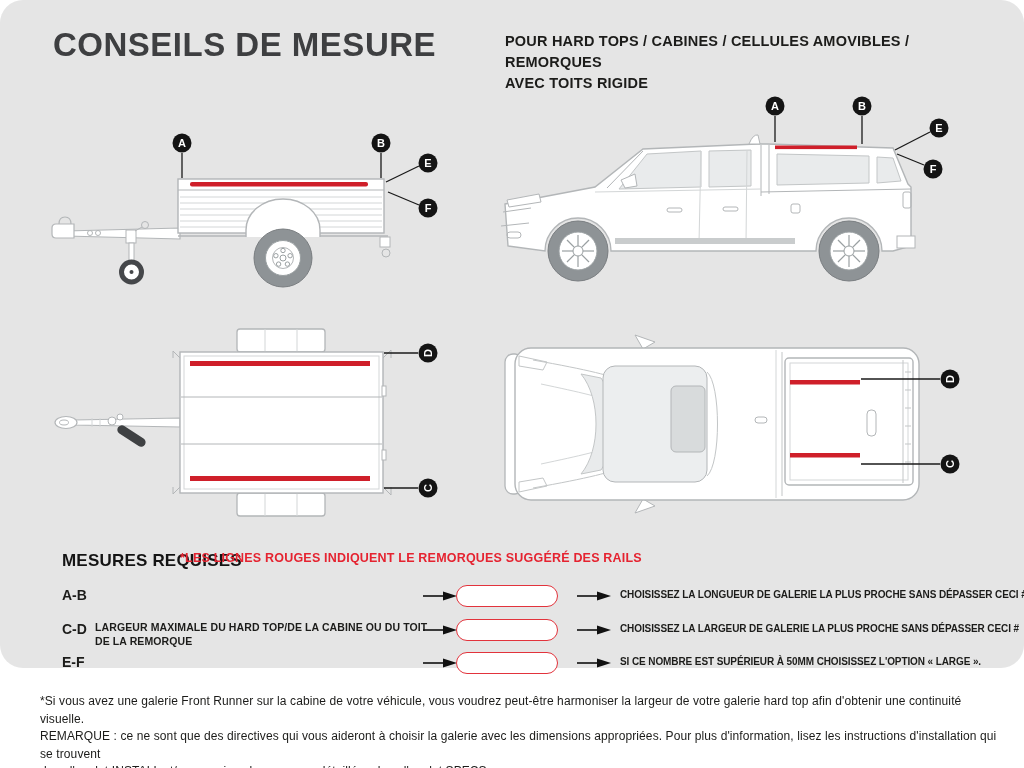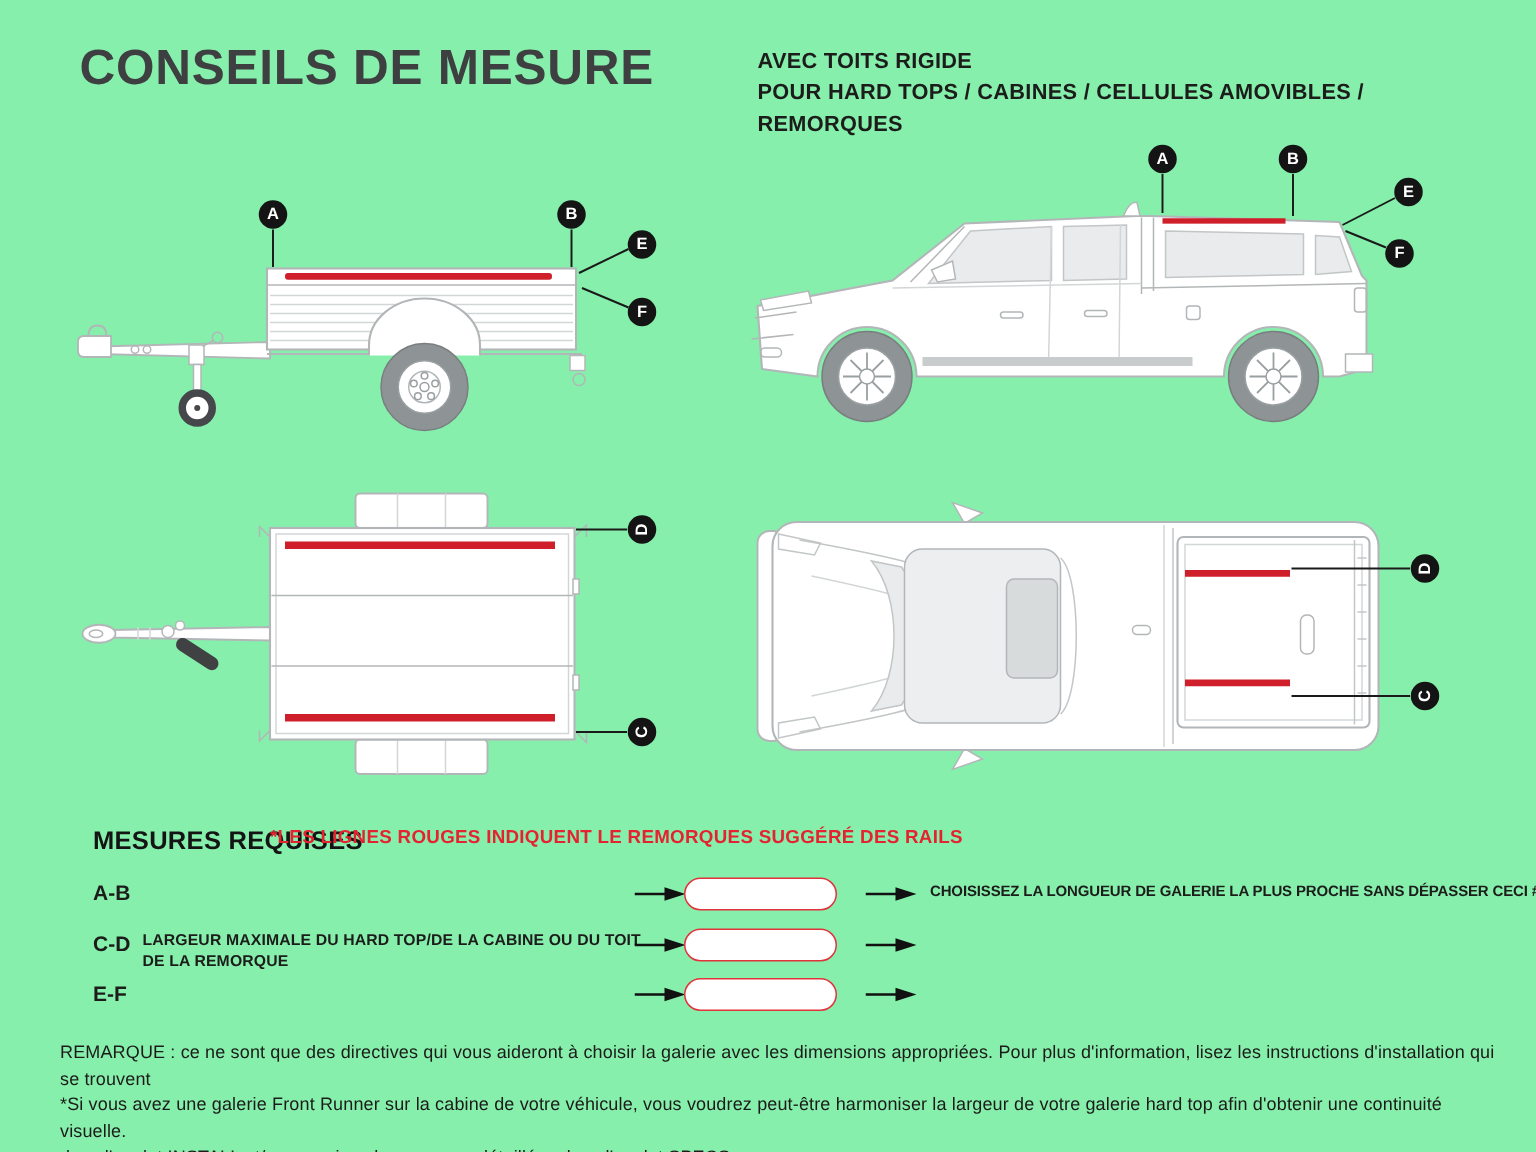--- a/index.html
+++ b/index.html
@@ -1,18 +1,18 @@
 <!DOCTYPE html>
 <html><head>
 <meta charset="utf-8">
 <style>
   * { margin:0; padding:0; box-sizing:border-box; }
   html,body { width:1024px; height:768px; background:#ffffff; overflow:hidden;
               font-family:"Liberation Sans", sans-serif; }
-  #page { position:relative; width:1024px; height:768px; background:#86efac; }
+  #page { position:relative; width:1024px; height:668px; background:#e5e5e5;border-radius:23px; }
 
   .title { position:absolute; left:53px; top:26px; font-size:33px; font-weight:bold;
            color:#3e3f41; letter-spacing:0.5px; }
   .subtitle { position:absolute; left:505px; top:31px; width:505px; font-size:14.5px;
               font-weight:bold; color:#1c1c1a; line-height:21px; letter-spacing:0.2px; }
 
   .diagram { position:absolute; }
   svg text.badge-letter { font-family:"Liberation Sans", sans-serif; font-size:11px;
                           font-weight:bold; fill:#ffffff; }
 
@@ -39,22 +39,22 @@
   .footnote { position:absolute; left:40px; top:693px; width:958px; font-size:12px;
               color:#1b1b19; line-height:17.5px; letter-spacing:0.1px; }
 </style>
 </head>
 <body>
 
 <div id="page">
 
   <div class="title">CONSEILS DE MESURE</div>
   <div class="subtitle">
+    <div>POUR HARD TOPS / CABINES / CELLULES AMOVIBLES / REMORQUES</div>
     <div>AVEC TOITS RIGIDE</div>
-    <div>POUR HARD TOPS / CABINES / CELLULES AMOVIBLES / REMORQUES</div>
   </div>
 
   <svg class="diagram" style="left:50px; top:103px;" width="400" height="210" viewBox="0 0 400 210">
 
     <polygon points="130,125 16,128 16,133 130,136" fill="#fff" stroke="#b3b6b8" stroke-width="1.2"></polygon>
     <path d="M24,121 L6,121 Q2,121 2,125 L2,131 Q2,135 6,135 L24,135 Z" fill="#fff" stroke="#b3b6b8" stroke-width="1.2"></path>
     <path d="M9,121 Q9,114 15,114 Q21,114 21,121" fill="none" stroke="#b3b6b8" stroke-width="1.2"></path>
     <circle cx="40" cy="130" r="2.5" fill="none" stroke="#b3b6b8"></circle>
     <circle cx="48" cy="130" r="2.5" fill="none" stroke="#b3b6b8"></circle>
 
@@ -297,36 +297,38 @@
     <div class="desc">LARGEUR MAXIMALE DU HARD TOP/DE LA CABINE OU DU TOIT DE LA REMORQUE</div>
     <svg class="arrow1" width="34" height="12">
         <line x1="0" y1="6" x2="21" y2="6" stroke="#111" stroke-width="1.6"></line>
         <polygon points="20,1.5 34,6 20,10.5" fill="#111"></polygon>
       </svg>
     <div class="pill"></div>
     <svg class="arrow2" width="34" height="12">
         <line x1="0" y1="6" x2="21" y2="6" stroke="#111" stroke-width="1.6"></line>
         <polygon points="20,1.5 34,6 20,10.5" fill="#111"></polygon>
       </svg>
+    <div class="instr">CHOISISSEZ LA LARGEUR DE GALERIE LA PLUS PROCHE SANS DÉPASSER CECI #</div>
   </div>
 
   <div class="mrow" id="row-ef">
     <div class="key">E-F</div>
     <svg class="arrow1" width="34" height="12">
         <line x1="0" y1="6" x2="21" y2="6" stroke="#111" stroke-width="1.6"></line>
         <polygon points="20,1.5 34,6 20,10.5" fill="#111"></polygon>
       </svg>
     <div class="pill"></div>
     <svg class="arrow2" width="34" height="12">
         <line x1="0" y1="6" x2="21" y2="6" stroke="#111" stroke-width="1.6"></line>
         <polygon points="20,1.5 34,6 20,10.5" fill="#111"></polygon>
       </svg>
     <div class="instr">
+      <div>SI CE NOMBRE EST SUPÉRIEUR À 50MM CHOISISSEZ L'OPTION « LARGE ».</div>
     </div>
   </div>
 
   <div class="footnote">
+    <div>*Si vous avez une galerie Front Runner sur la cabine de votre véhicule, vous voudrez peut-être harmoniser la largeur de votre galerie hard top afin d'obtenir une continuité visuelle.</div>
     <div>REMARQUE : ce ne sont que des directives qui vous aideront à choisir la galerie avec les dimensions appropriées. Pour plus d'information, lisez les instructions d'installation qui se trouvent</div>
-    <div>*Si vous avez une galerie Front Runner sur la cabine de votre véhicule, vous voudrez peut-être harmoniser la largeur de votre galerie hard top afin d'obtenir une continuité visuelle.</div>
     <div>dans l'onglet INSTALL et/ou examinez les mesures détaillées dans l'onglet SPECS.</div>
   </div>
 
 </div>
 
 </body></html>

